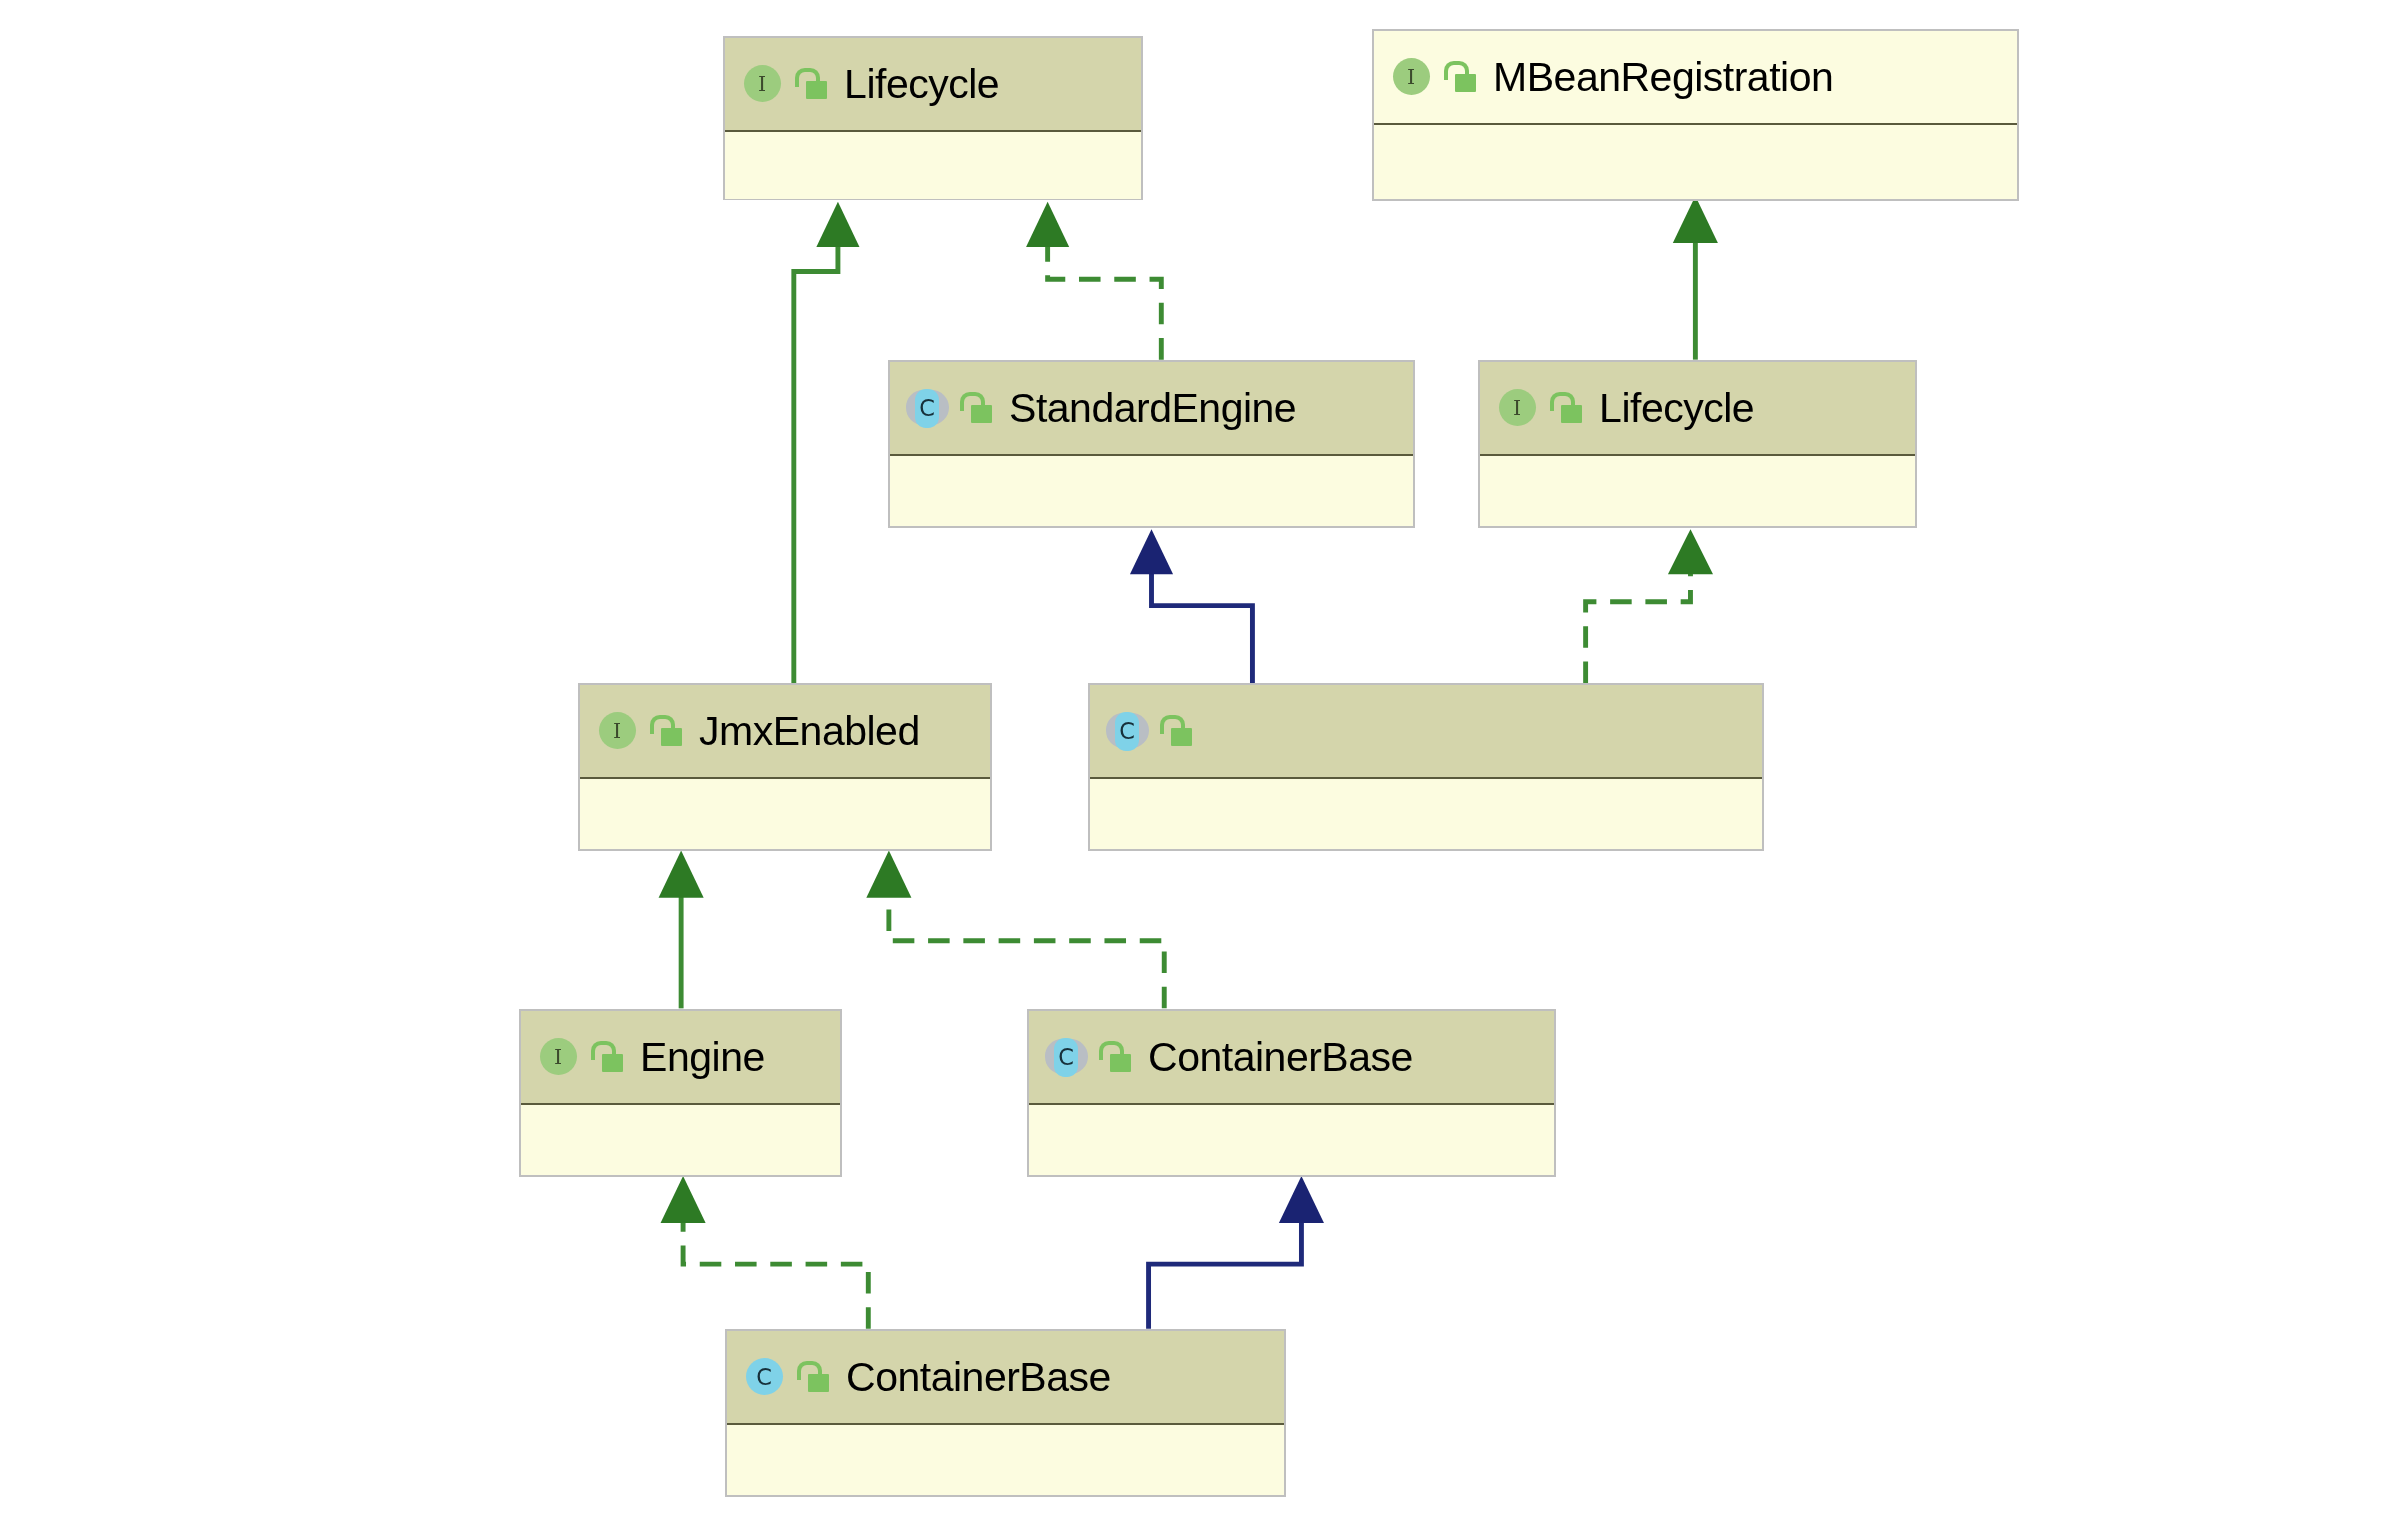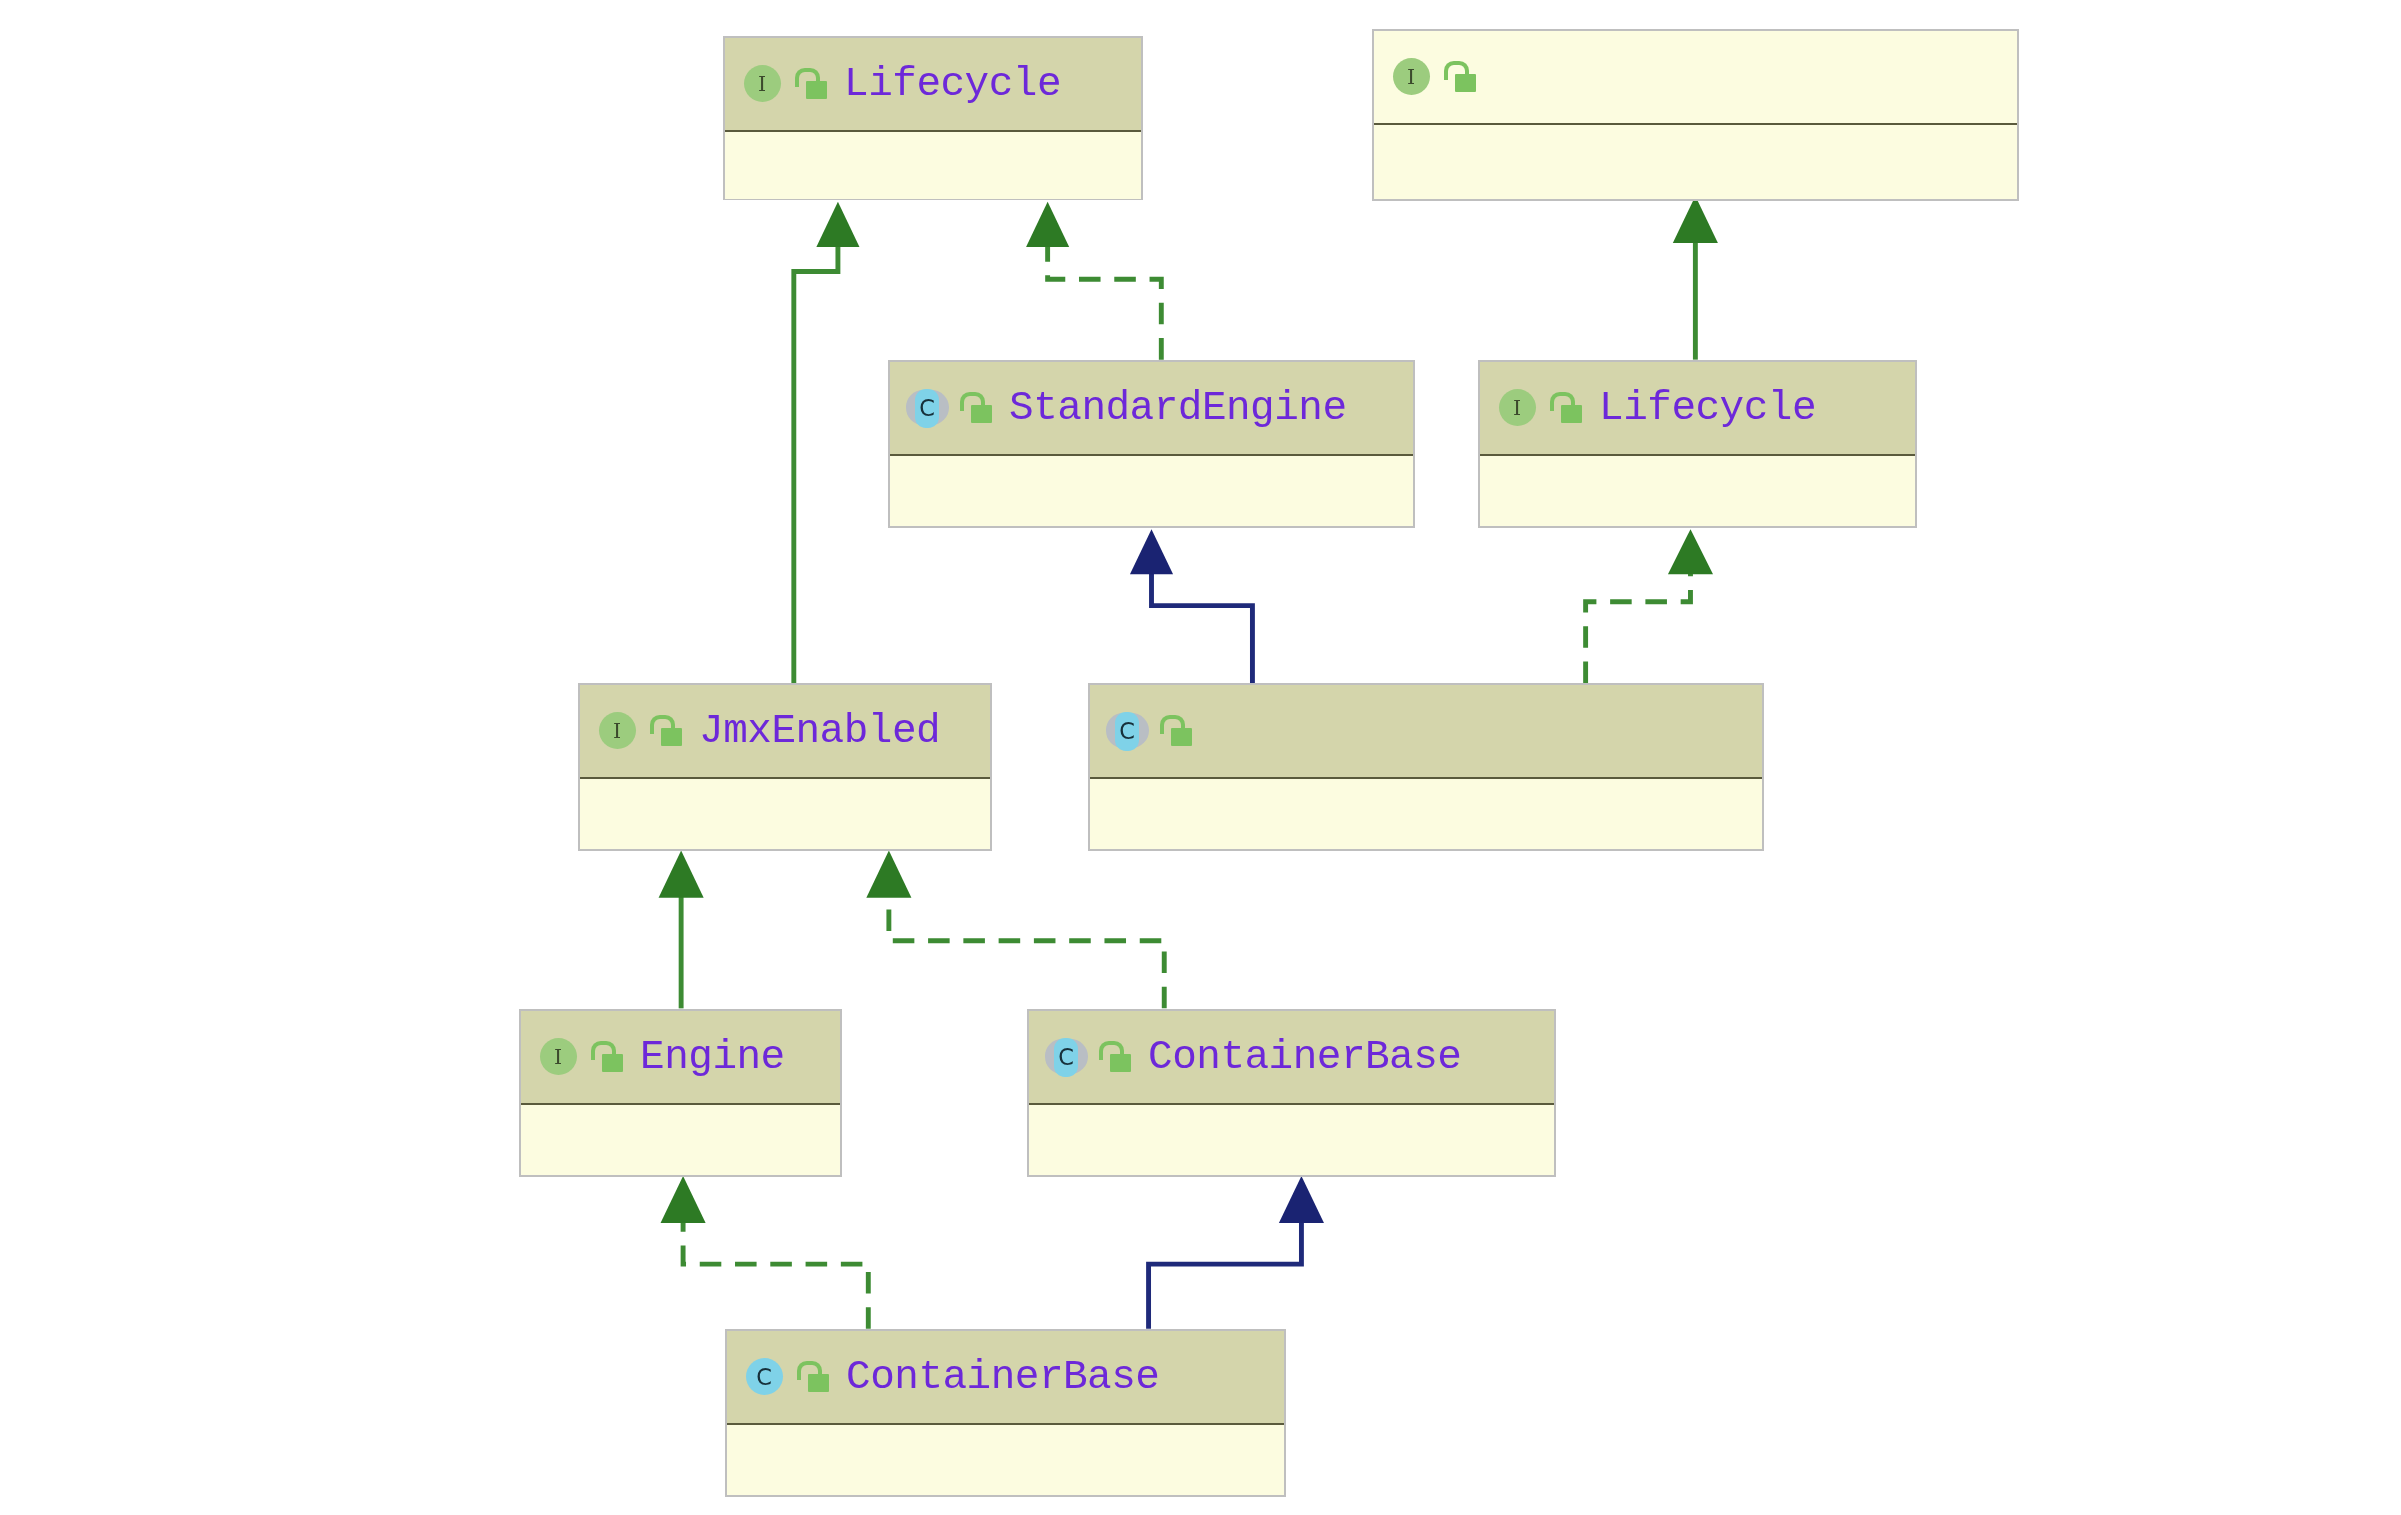--- a/index.html
+++ b/index.html
@@ -42,23 +42,23 @@
     height: 94px;
     overflow: hidden;
   }
   .uml-header.olive { background: #d4d5ab; }
   .uml-header.cream { background: #fcfce0; }
   .uml-body {
     background: #fcfce0;
     height: 67px;
   }
   .uml-title {
-    font-family: Liberation Mono, monospace;
+    font-family: Liberation Sans, sans-serif;
     font-size: 41px;
-    color: #6d28d9;
+    color: #000000;
     letter-spacing: -0.5px;
     white-space: nowrap;
     margin-left: 17.6px;
     line-height: 1;
   }
   .stereo-icon {
     flex: 0 0 auto;
     width: 43px;
     height: 43px;
     position: relative;
@@ -238,20 +238,21 @@
   <div class="uml-node" style="left:1372px; top:29px; width:647px; height:172px;">
     <div class="uml-header cream">
       <span class="stereo-icon ico-interface">
         <span class="disc"></span>
         <span class="glyph">I</span>
       </span>
       <span class="vis-icon">
         <span class="shackle"></span>
           <span class="body"></span>
       </span>
+      <span class="uml-title">MBeanRegistration</span>
     </div>
     <div class="uml-body"></div>
   </div>
 
   <div class="uml-node" style="left:888px; top:360px; width:527px; height:168px;">
     <div class="uml-header olive">
       <span class="stereo-icon ico-abstract">
         <span class="arc-l"></span>
           <span class="arc-r"></span>
         <span class="disc"></span>

